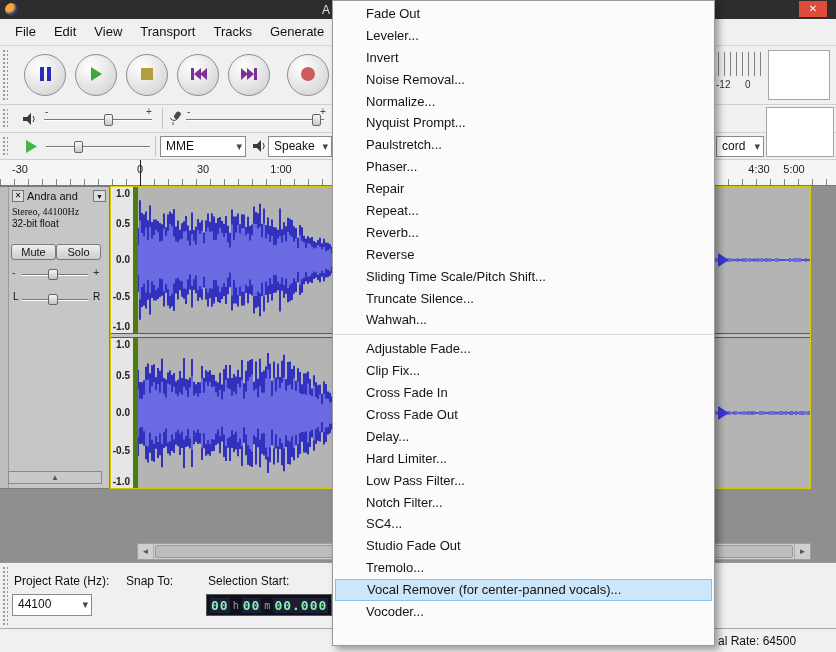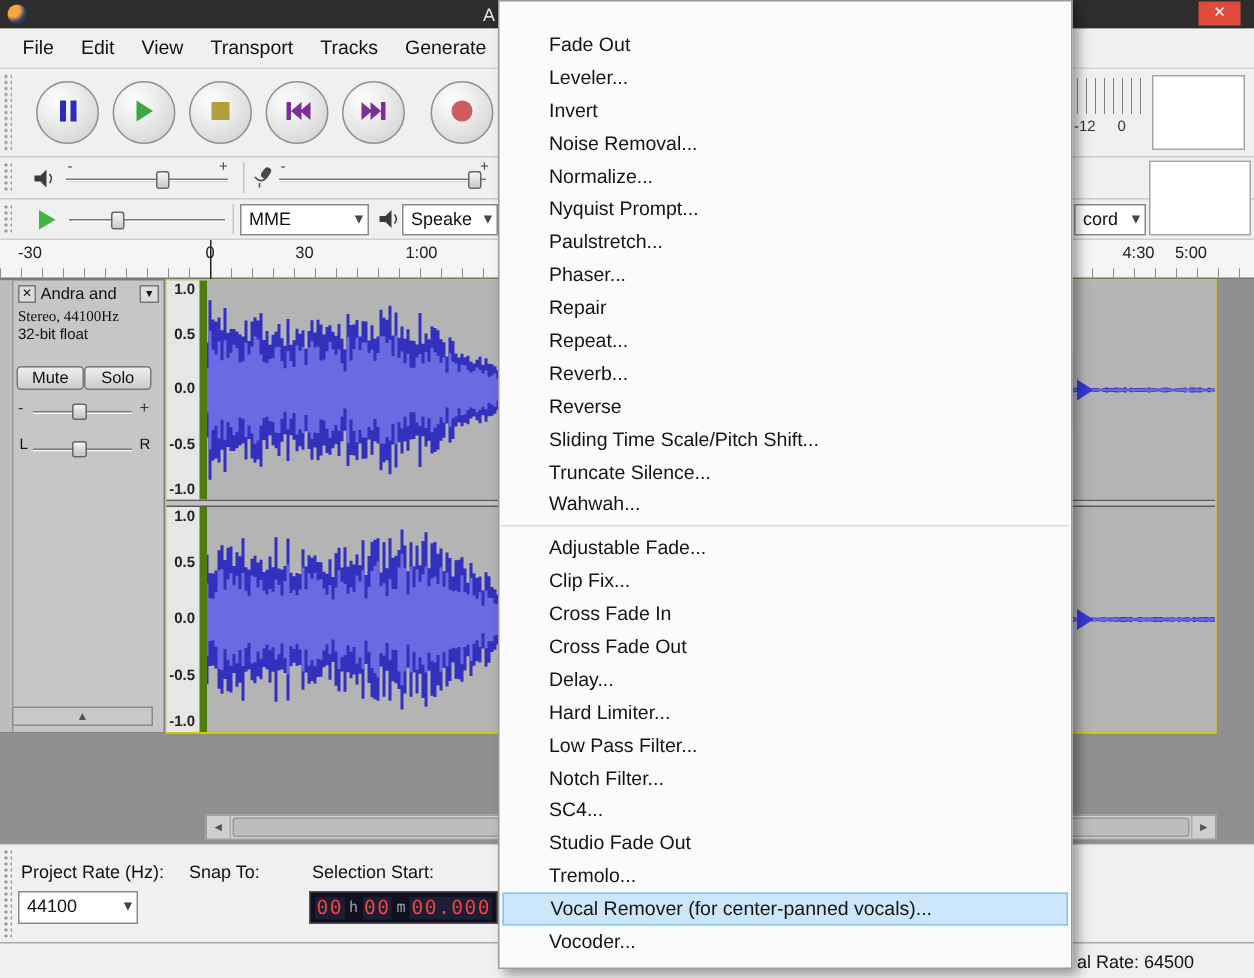--- a/index.html
+++ b/index.html
@@ -115,29 +115,29 @@
   
   .seltoolbar { position:absolute; left:0; top:562px; width:836px; height:66px; background:#f0f0f0;
     border-top:1px solid #999; z-index:1; }
   .sel-label { position:absolute; top:11px; font-size:12px; color:#111; }
   #pr-label { left:14px; } #snap-label { left:126px; } #selstart-label { left:208px; }
   #pr-combo   { left:12px;  top:31px; width:80px; height:22px; }
   #snap-combo { left:124px; top:31px; width:78px; height:22px;margin-top:48px; }
   .timectl { position:absolute; left:206px; top:31px; width:126px; height:22px; background:#101020;
     border:1px solid #555; display:flex; align-items:center; padding:0 3px; gap:2px;
     font-family:"DejaVu Sans Mono", monospace; cursor:text; }
-  .timectl .digits { color:#ef4444; background:#1d1d33; font-size:13px; font-weight:normal; padding:0 1px; letter-spacing:1px; }
+  .timectl .digits { color:#86efac; background:#1d1d33; font-size:13px; font-weight:bold; padding:0 1px; letter-spacing:1px; }
   .timectl .unit { color:#9aa0b0; font-size:10px; padding:0 1px; }
   
   .statusbar { position:absolute; left:0; top:628px; width:836px; height:24px; background:#f0f0f0;
     border-top:1px solid #a8a8a8; z-index:1; }
   .rate { position:absolute; left:718px; top:5px; font-size:12px; }
   
   .effect-menu { position:absolute; left:332px; top:0; width:383px; height:646px; background:#fbfbfb;
-    border:1px solid #9a9a9a; box-shadow:4px 4px 7px rgba(0,0,0,0.35); z-index:50; padding-top:18px; }
+    border:1px solid #9a9a9a; box-shadow:4px 4px 7px rgba(0,0,0,0.35); z-index:50; padding-top:2px; }
   .emi { height:21.9px; line-height:21.9px; padding-left:33px; font-size:13px; color:#141414;
     cursor:pointer; white-space:nowrap; overflow:hidden; }
   .emi.hl { background:#cce6fb; border:1px solid #86c3ea; line-height:19.9px; margin:0 2px; padding-left:31px; }
   .menu-sep { height:1px; background:#dcdcdc; margin:3px 1px; }
 </style>
 </head>
 <body>
 
 <div class="titlebar">
   <span class="app-icon"></span>

